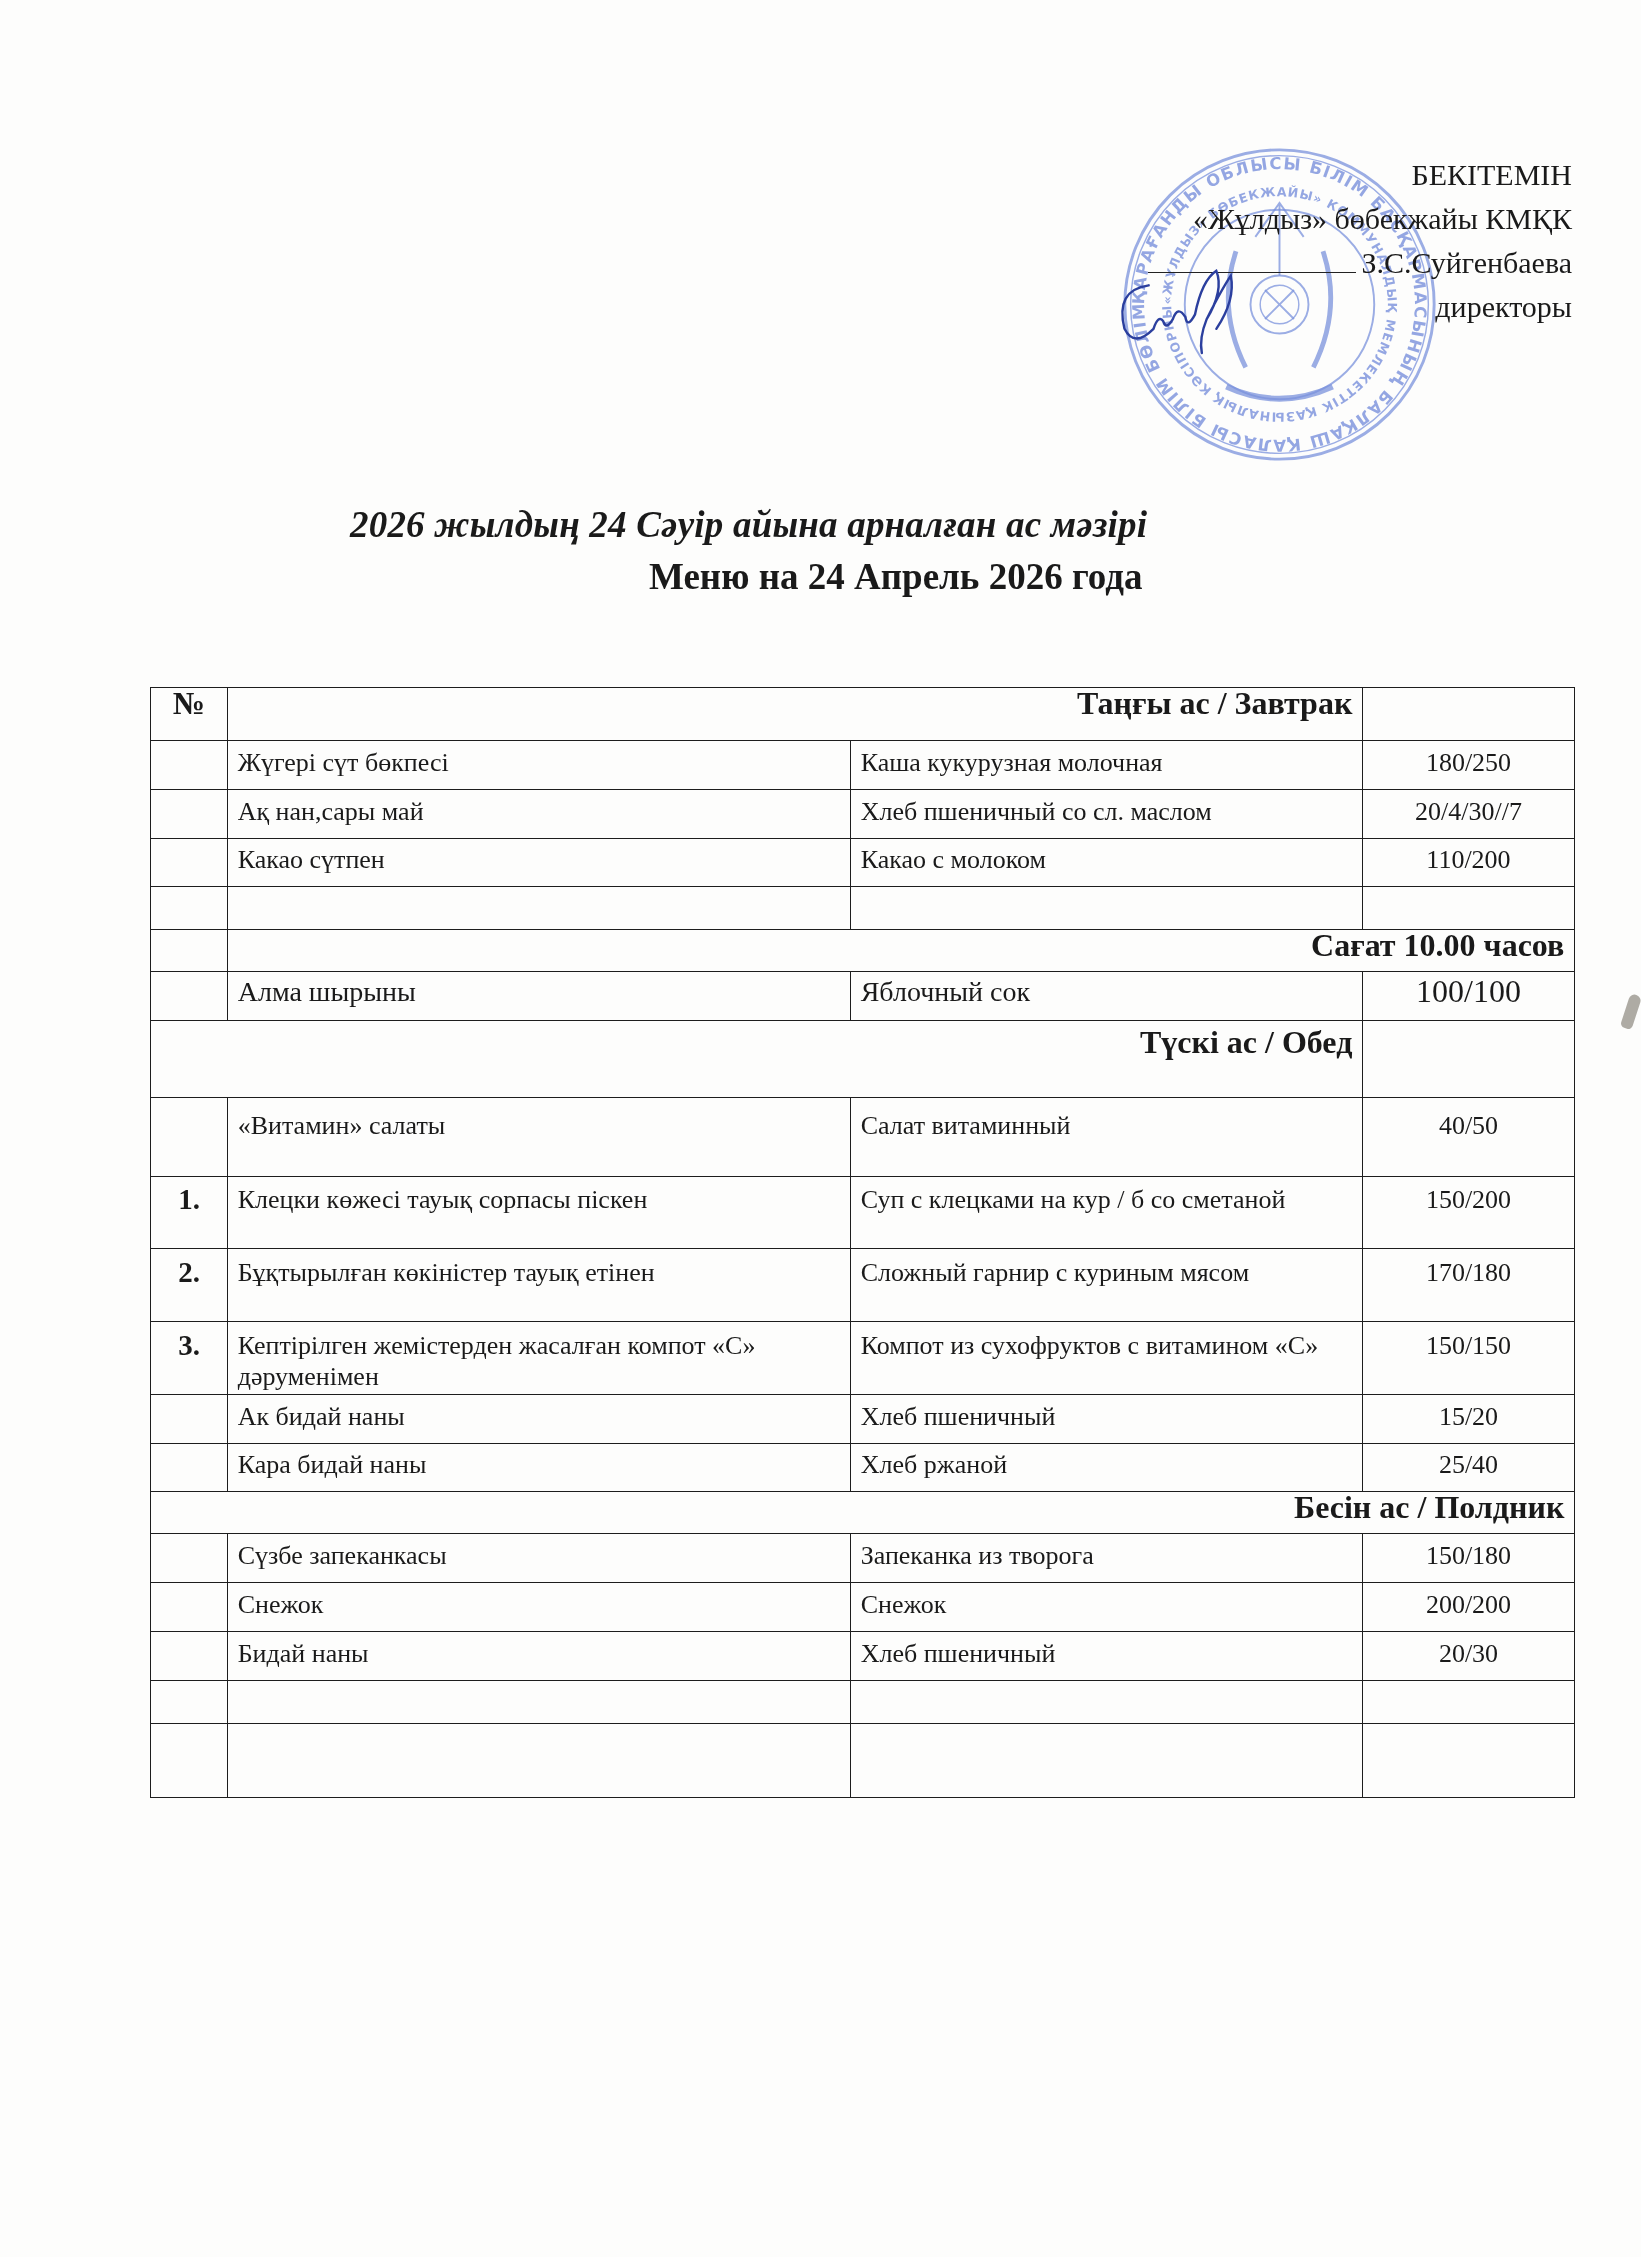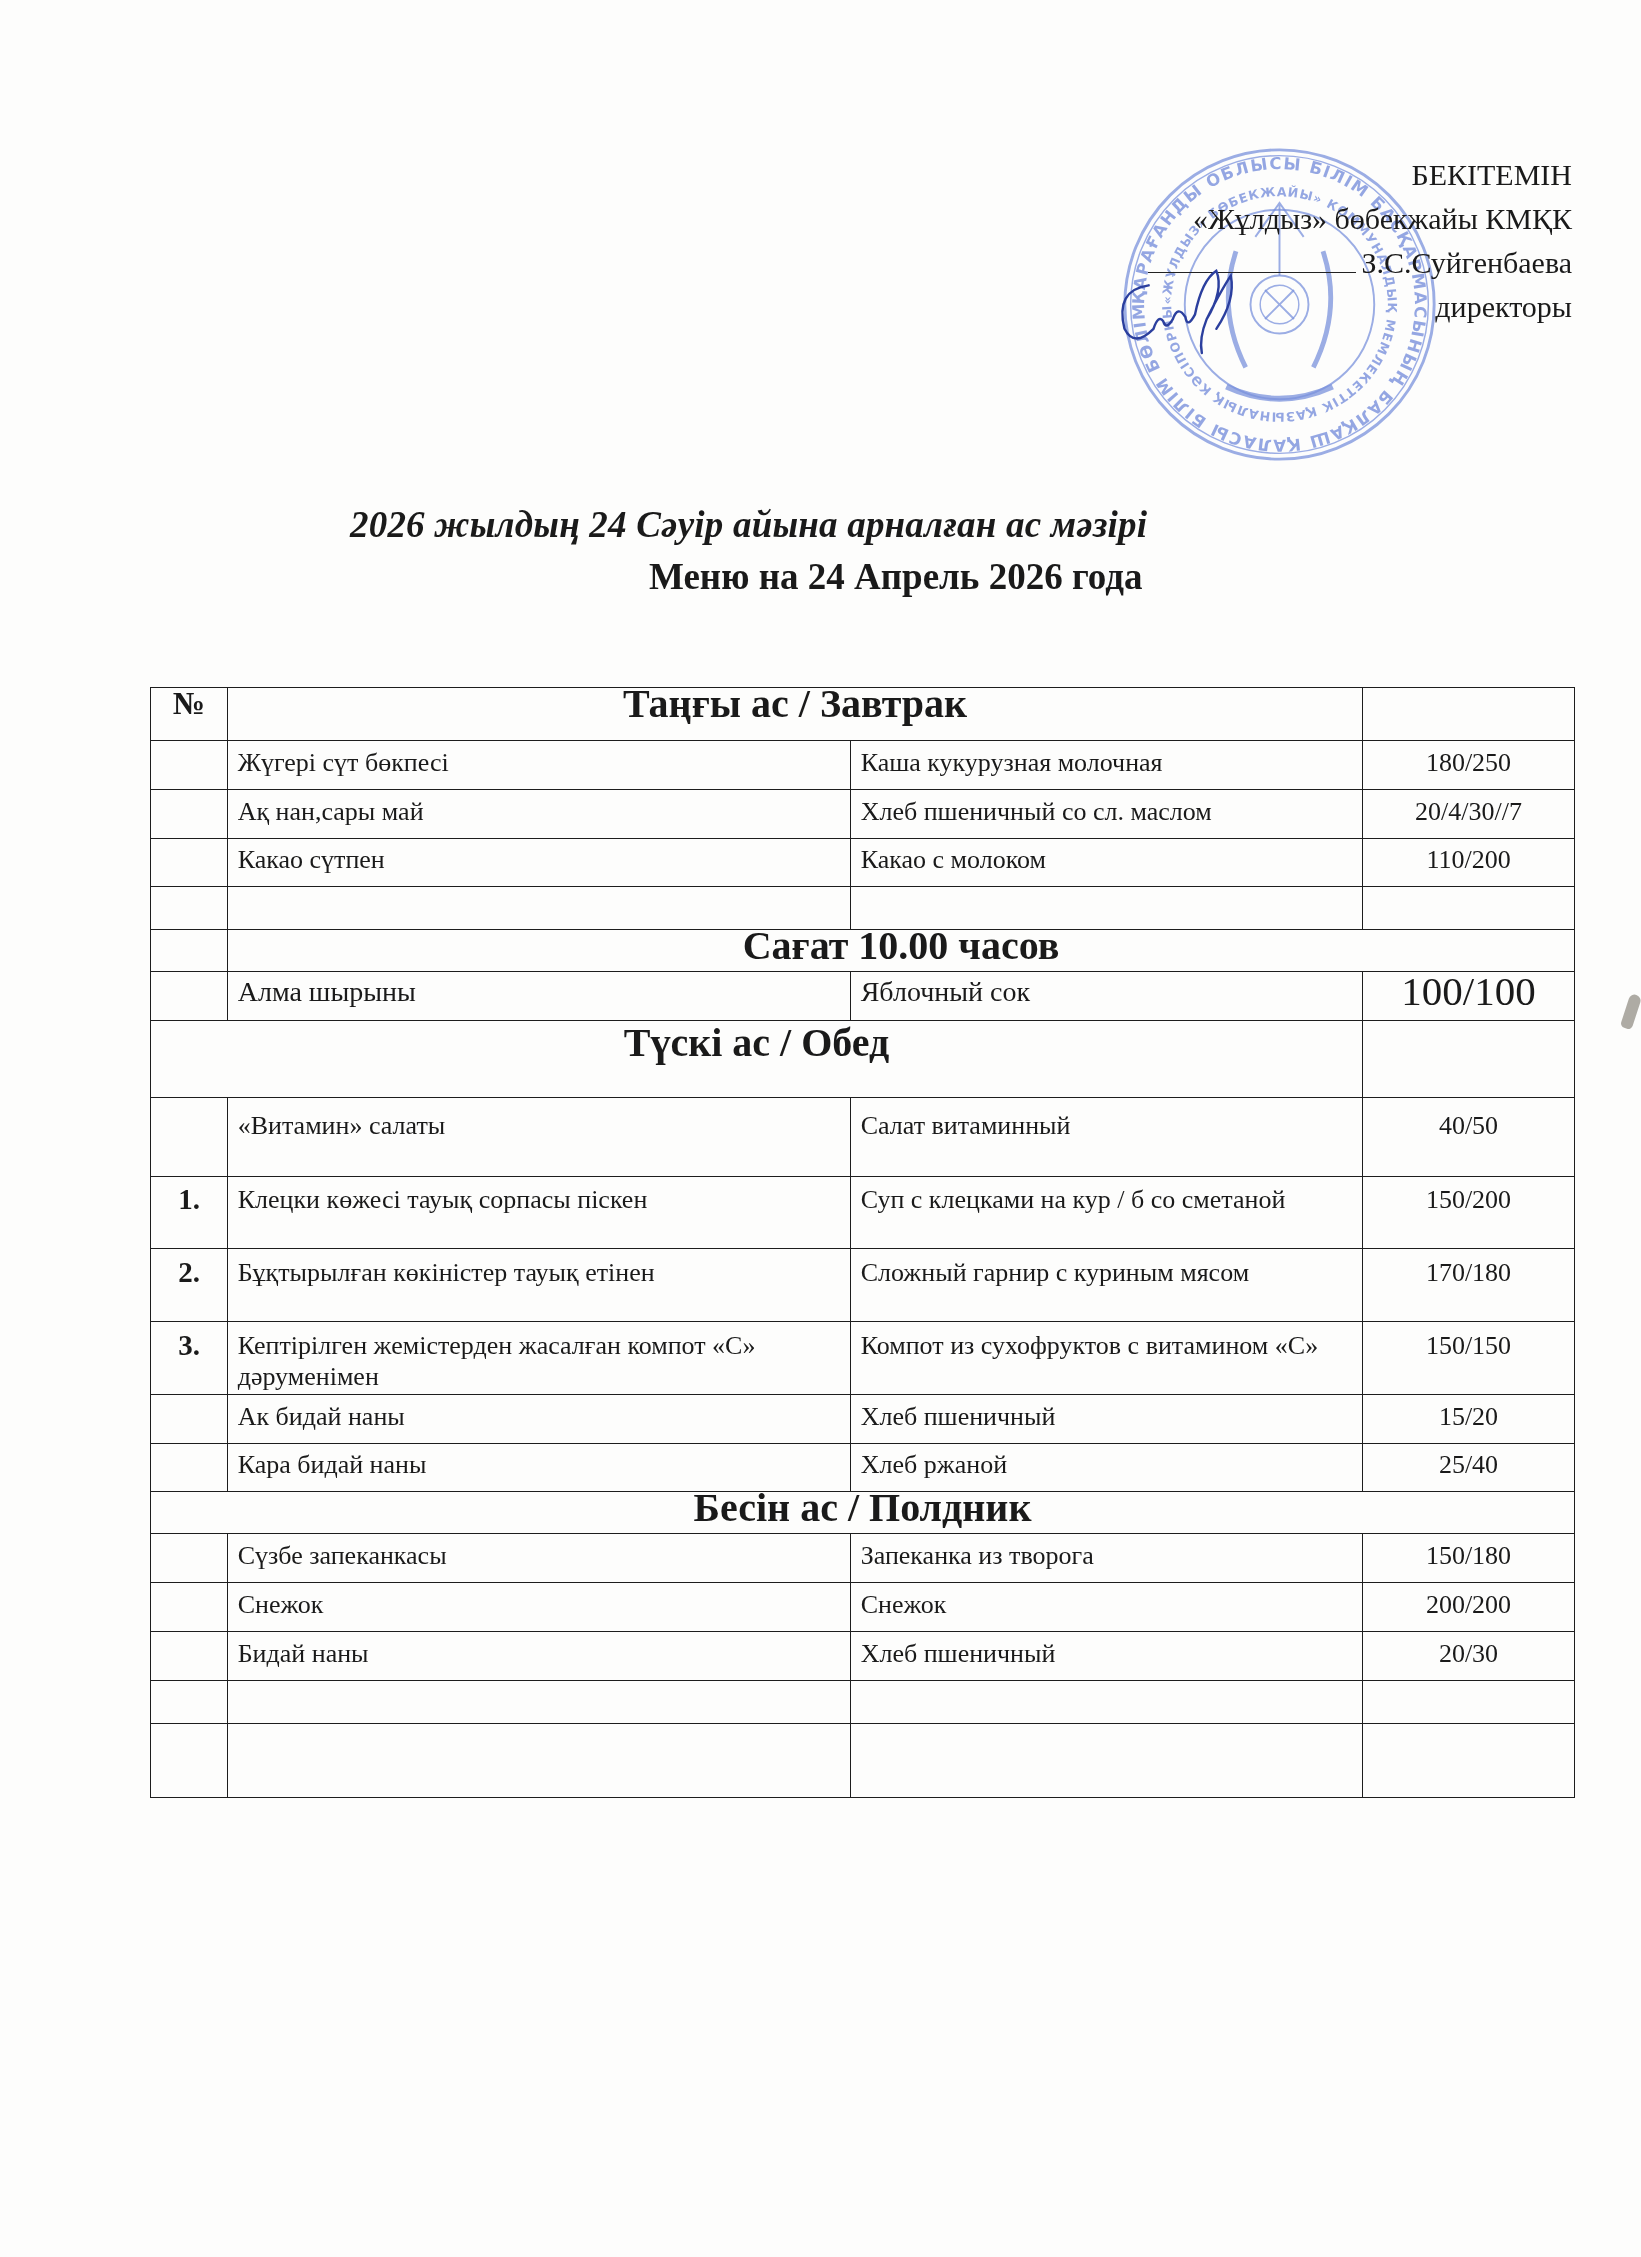--- a/index.html
+++ b/index.html
@@ -41,34 +41,34 @@
     border: 1.9px solid #1d1d1d; padding: 0 9.7px; vertical-align: top;
     line-height: 31px;
   }
   col.c-num { width: 77px; }
   col.c-kz { width: 623px; }
   col.c-ru { width: 512px; }
   col.c-wt { width: 212px; }
   td.num { font-weight: bold; font-size: 29px; text-align: center; padding: 3.9px 0 0 0; }
   td.wt { text-align: center; }
   td.section {
-    font-weight: bold; font-size: 40px; text-align: center; vertical-align: middle;
+    font-weight: bold; font-size: 32px; text-align: right; vertical-align: middle;
   }
   td.section.top { vertical-align: top; padding-top: 5.8px; }
   td.hdr-num { font-weight: bold; font-size: 32px; text-align: center; vertical-align: middle; }
   tr.r-hdr td { height: 52px; }
   tr.r-std td { height: 42px; padding-top: 5.8px; margin-top: 39px; }
   tr.r-big td { height: 66px; padding-top: 11.6px; }
   tr.r-wrap td { height: 64px; padding-top: 7.7px; }
   tr.r-blank td { height: 42px; }
   tr.r-blank2 td { height: 73px; }
   tr.r-sec td { height: 41px; }
   tr.r-sec-tall td { height: 70px; }
   tr.r-large td { font-size: 28px; height: 44px; padding-top: 3.9px; }
-  tr.r-large td.wt { font-size: 41px; }
+  tr.r-large td.wt { font-size: 32px; }
   .mark {
     position: absolute; left: 1625px; top: 994px; width: 11.6px; height: 35px;
     background: #9a968d; border-radius: 7.7px 7.7px 5.8px 5.8px; transform: rotate(18deg); opacity: 0.8;
   }
 </style>
 </head>
 <body>
 
 <svg class="stamp" viewBox="0 0 330 330">
   <defs>

